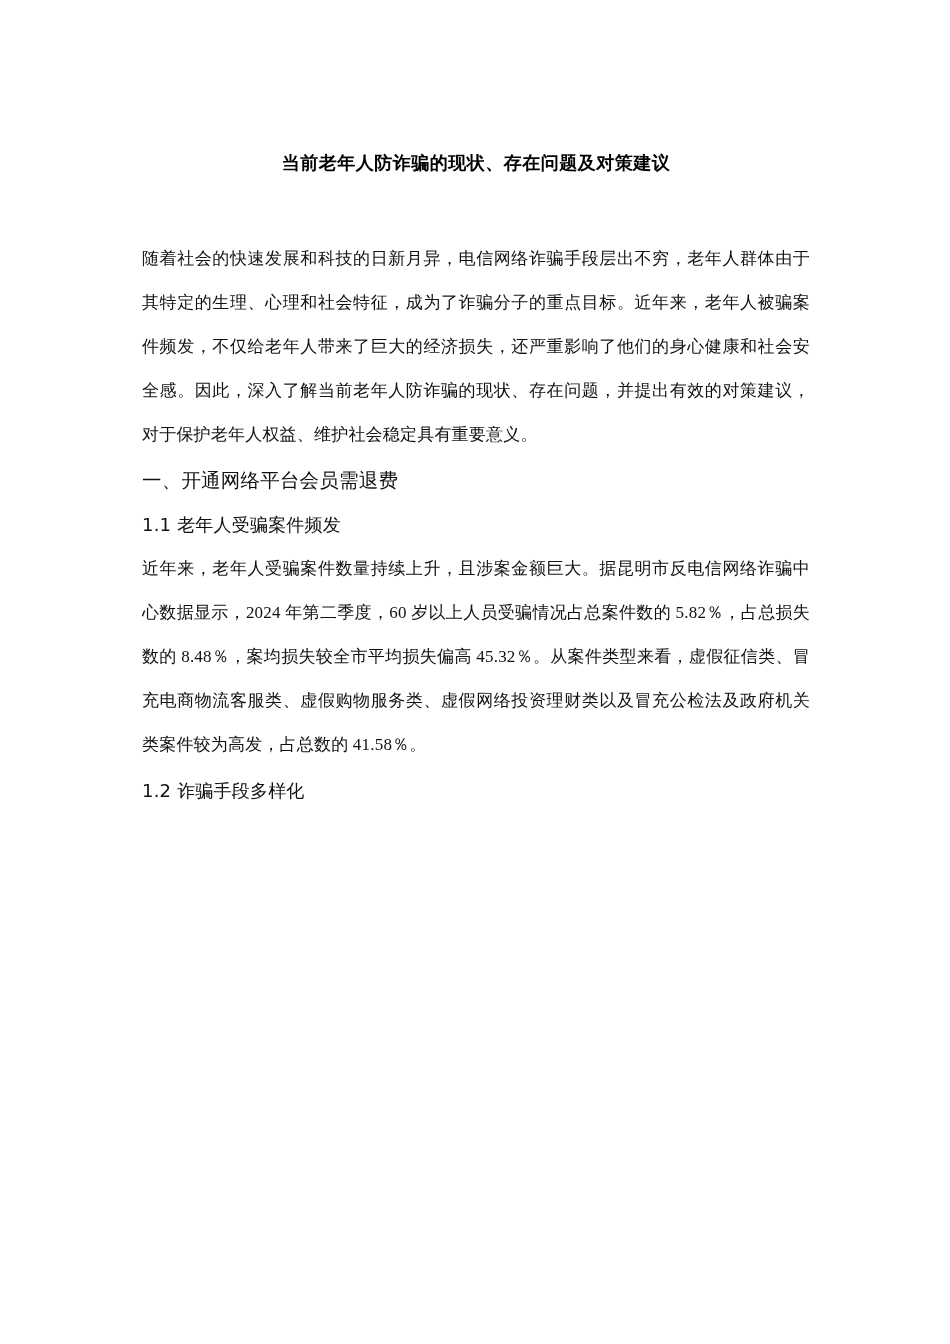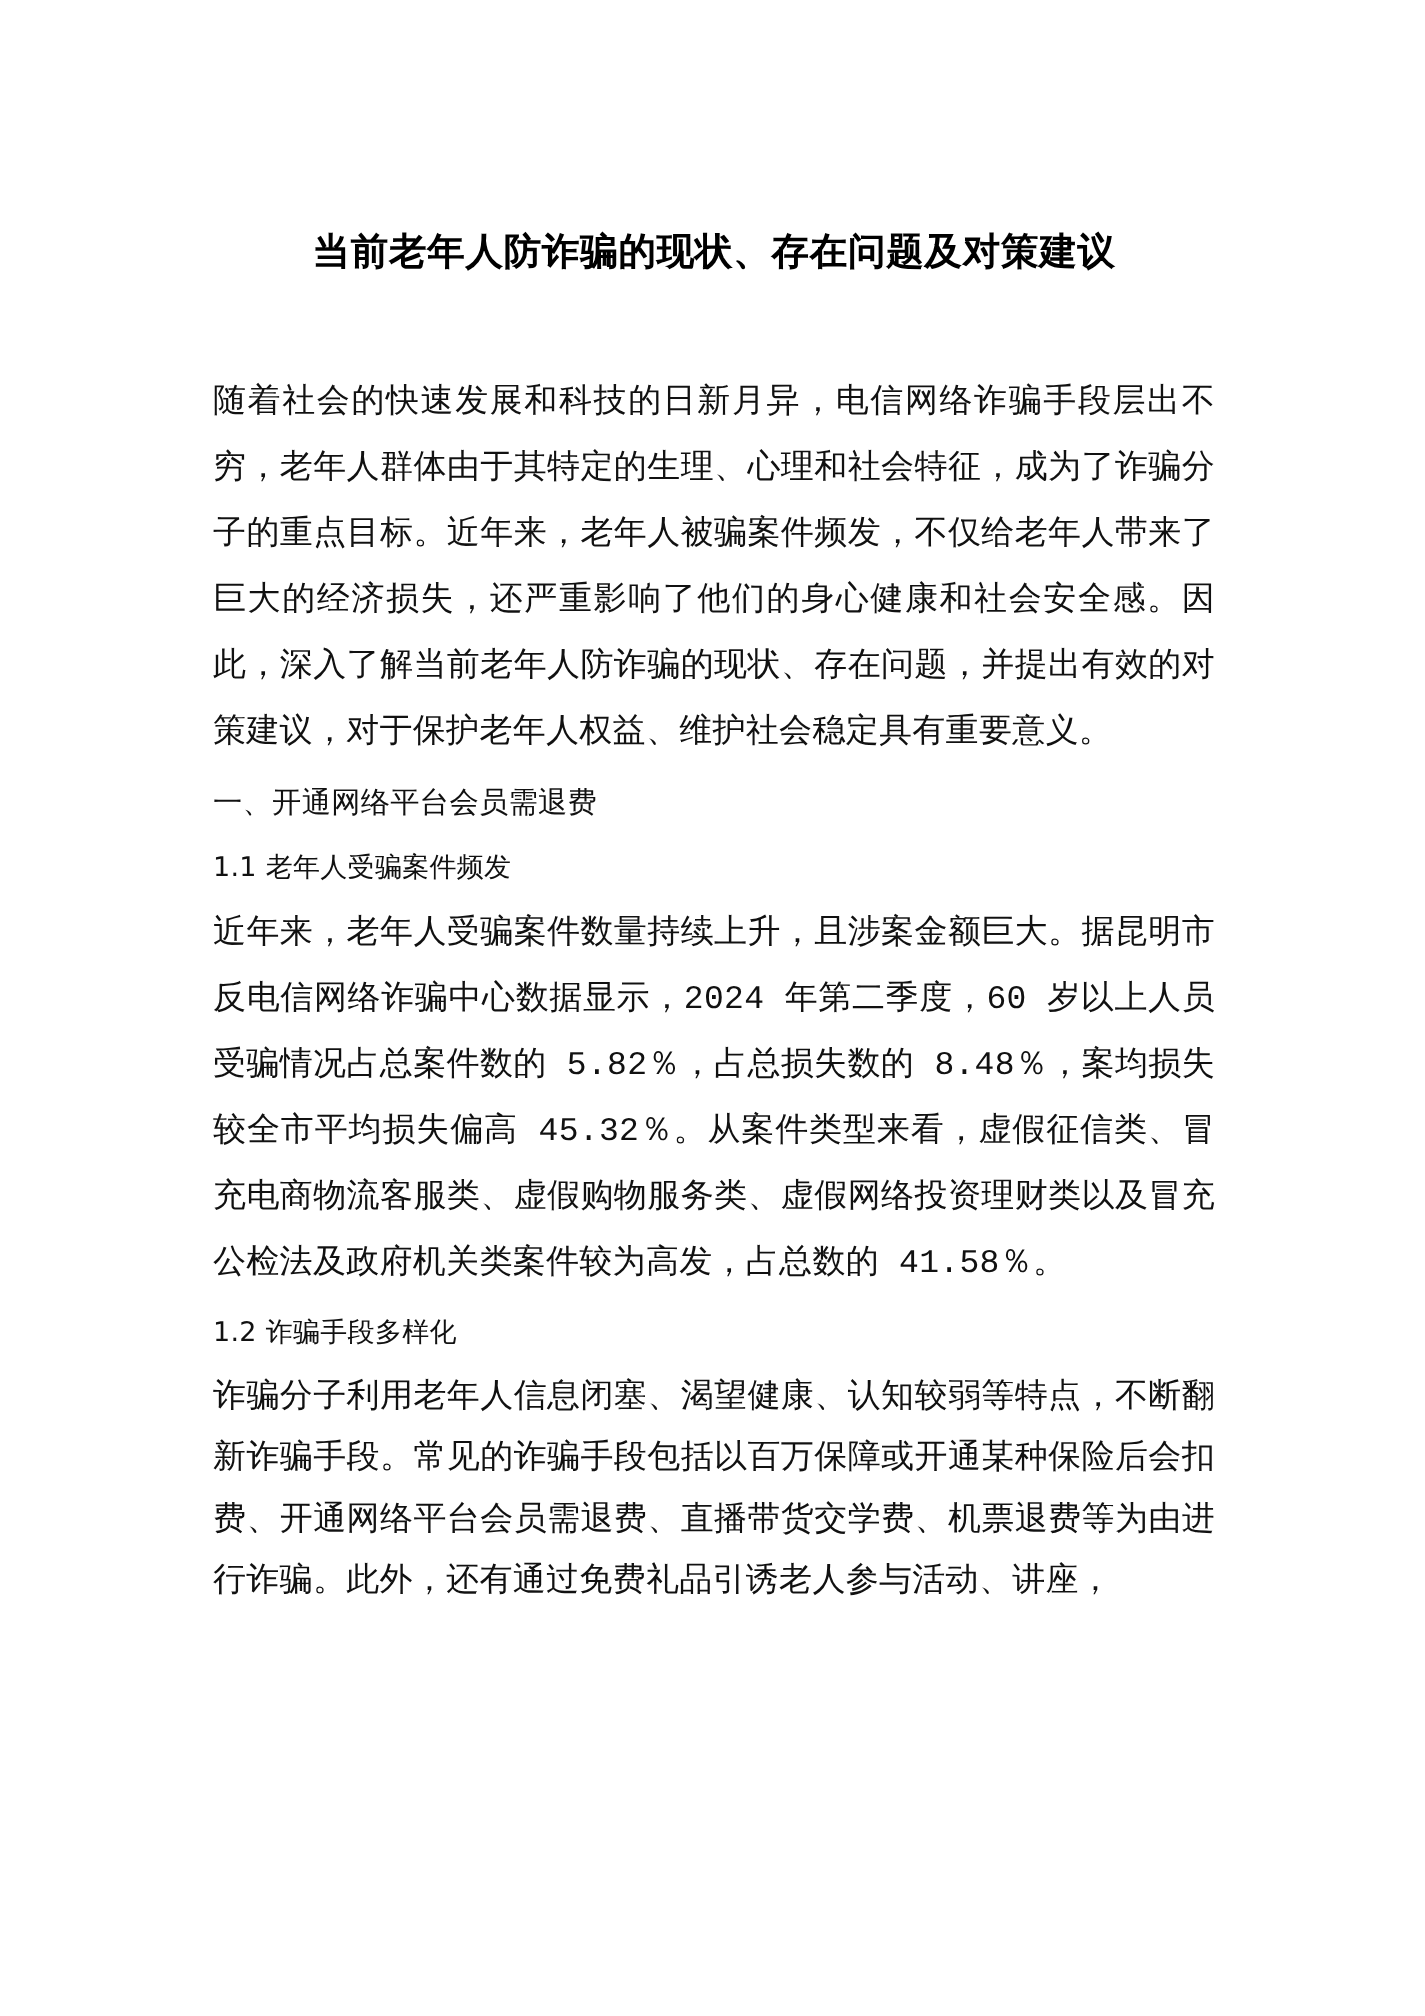--- a/index.html
+++ b/index.html
@@ -16,31 +16,31 @@
   }
   .page {
     box-sizing: border-box;
     width: 950px;
     height: 1344px;
     padding: 150px 140px 40px 142px;
     background: #ffffff;
   }
   .doc-title {
     font-family: "DejaVu Sans", "Liberation Sans", sans-serif;
-    font-size: 25px;
+    font-size: 18px;
     font-weight: bold;
     text-align: center;
     letter-spacing: 0.5px;
     line-height: 1.4;
     margin: 0 0 62px 0;
     color: #000;
   }
   .para {
-    font-family: Liberation Mono, monospace;
-    font-size: 22px;
+    font-family: Liberation Serif, serif;
+    font-size: 17px;
     line-height: 44px;
     text-align: justify;
     text-justify: inter-ideograph;
     margin: 0 0 2px 0;
     color: #111;
     letter-spacing: 0.2px;
   }
   .para.indent {
     text-indent: 0;
   }
@@ -74,15 +74,14 @@
   <p class="para indent">随着社会的快速发展和科技的日新月异，电信网络诈骗手段层出不穷，老年人群体由于其特定的生理、心理和社会特征，成为了诈骗分子的重点目标。近年来，老年人被骗案件频发，不仅给老年人带来了巨大的经济损失，还严重影响了他们的身心健康和社会安全感。因此，深入了解当前老年人防诈骗的现状、存在问题，并提出有效的对策建议，对于保护老年人权益、维护社会稳定具有重要意义。</p>
 
   <p class="heading1">一、开通网络平台会员需退费</p>
 
   <p class="heading2">1.1 老年人受骗案件频发</p>
 
   <p class="para">近年来，老年人受骗案件数量持续上升，且涉案金额巨大。据昆明市反电信网络诈骗中心数据显示，2024 年第二季度，60 岁以上人员受骗情况占总案件数的 5.82％，占总损失数的 8.48％，案均损失较全市平均损失偏高 45.32％。从案件类型来看，虚假征信类、冒充电商物流客服类、虚假购物服务类、虚假网络投资理财类以及冒充公检法及政府机关类案件较为高发，占总数的 41.58％。</p>
 
   <p class="heading2">1.2 诈骗手段多样化</p>
 
-  <p class="para tight">诈骗分子利用老年人信息闭塞、渴望健康、认知较弱等特点，不断翻新诈骗手段。常见的诈骗手段包括以百万保障或开通某种保险后会扣费、开通网络平台会员需退费、直播带货交学费、机票退费等为由进行诈骗。此外，还有通过免费礼品引诱老人参与活动、讲座，</p>
 
 </div>
 
 </body></html>

